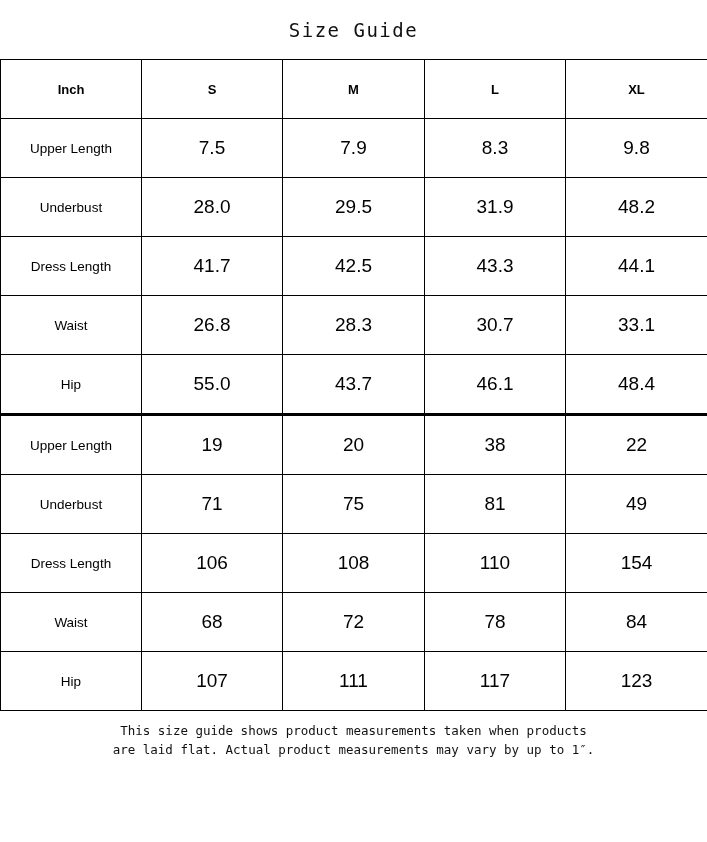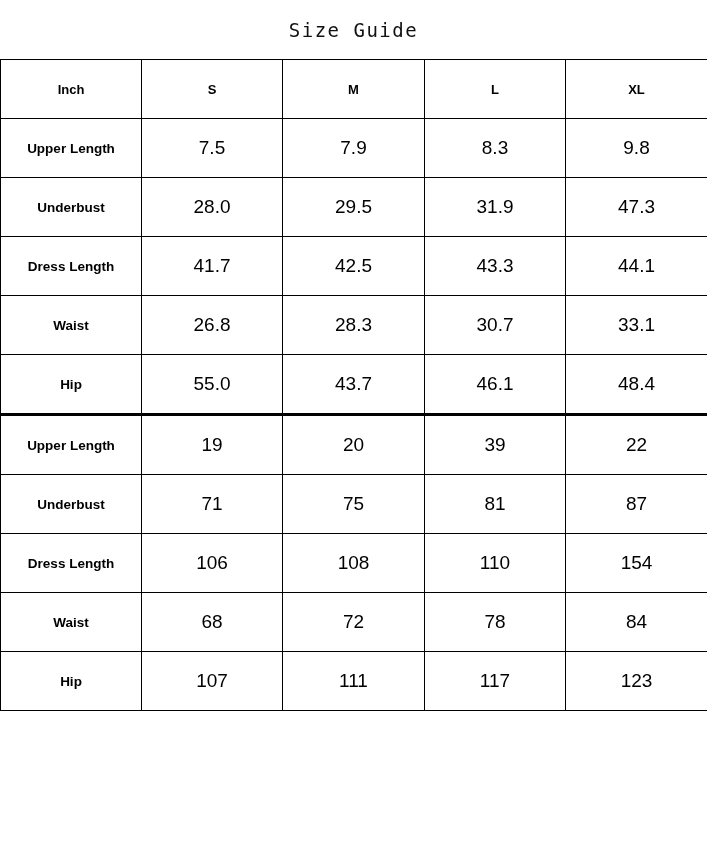--- a/index.html
+++ b/index.html
@@ -42,21 +42,21 @@
     height: 56px;
     text-align: center;
     vertical-align: middle;
     font-size: 19px;
   }
   table.size-table td.head-cell {
     font-weight: bold;
     font-size: 13px;
   }
   table.size-table td.row-label {
-    font-weight: bold;
+    font-weight: normal;
     font-size: 13.5px;
   }
   table.size-table col.c0 { width: 141px; }
   table.size-table col.c1 { width: 141px; }
   table.size-table col.c2 { width: 142px; }
   table.size-table col.c3 { width: 141px; }
   table.size-table col.c4 { width: 142px; }
 
   .spacer-row {
     width: 707px;
@@ -106,21 +106,21 @@
         <td>7.5</td>
         <td>7.9</td>
         <td>8.3</td>
         <td>9.8</td>
       </tr>
       <tr>
         <td class="row-label">Underbust</td>
         <td>28.0</td>
         <td>29.5</td>
         <td>31.9</td>
-        <td>47.3</td>
+        <td>48.2</td>
       </tr>
       <tr>
         <td class="row-label">Dress Length</td>
         <td>41.7</td>
         <td>42.5</td>
         <td>43.3</td>
         <td>44.1</td>
       </tr>
       <tr>
         <td class="row-label">Waist</td>
@@ -147,29 +147,29 @@
         <col class="c1">
         <col class="c2">
         <col class="c3">
         <col class="c4">
       </colgroup>
     <tbody>
       <tr>
         <td class="row-label">Upper Length</td>
         <td>19</td>
         <td>20</td>
-        <td>39</td>
+        <td>38</td>
         <td>22</td>
       </tr>
       <tr>
         <td class="row-label">Underbust</td>
         <td>71</td>
         <td>75</td>
         <td>81</td>
-        <td>87</td>
+        <td>49</td>
       </tr>
       <tr>
         <td class="row-label">Dress Length</td>
         <td>106</td>
         <td>108</td>
         <td>110</td>
         <td>154</td>
       </tr>
       <tr>
         <td class="row-label">Waist</td>
@@ -181,14 +181,18 @@
       <tr>
         <td class="row-label">Hip</td>
         <td>107</td>
         <td>111</td>
         <td>117</td>
         <td>123</td>
       </tr>
     </tbody>
   </table>
 
+  <div class="footer-note">
+    <div>This size guide shows product measurements taken when products</div>
+    <div>are laid flat. Actual product measurements may vary by up to 1″.</div>
+  </div>
 
 </div>
 
 </body></html>

